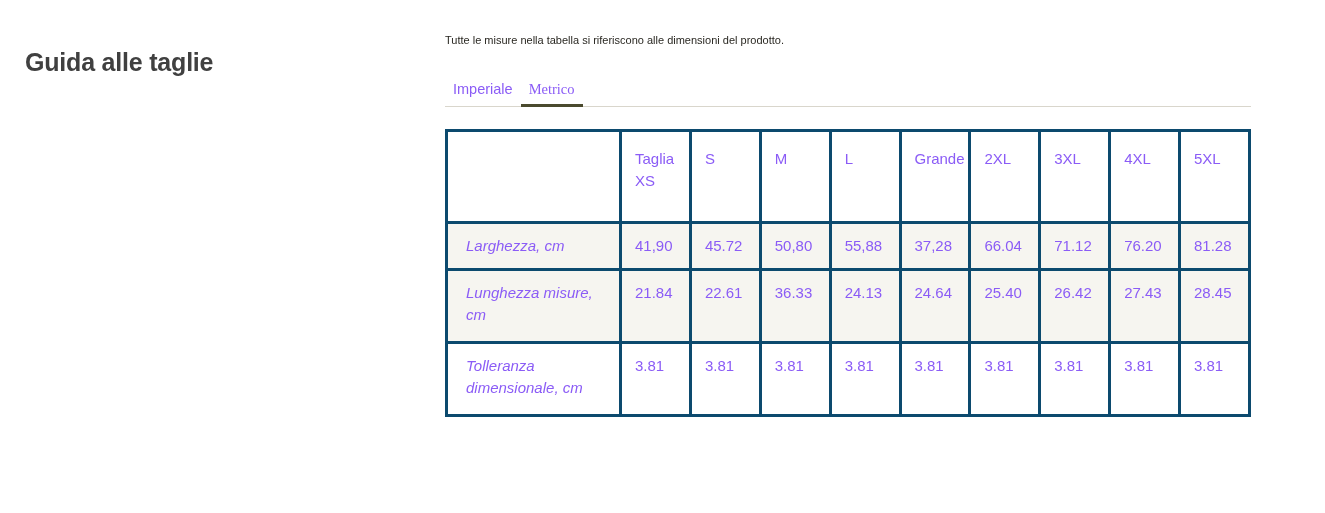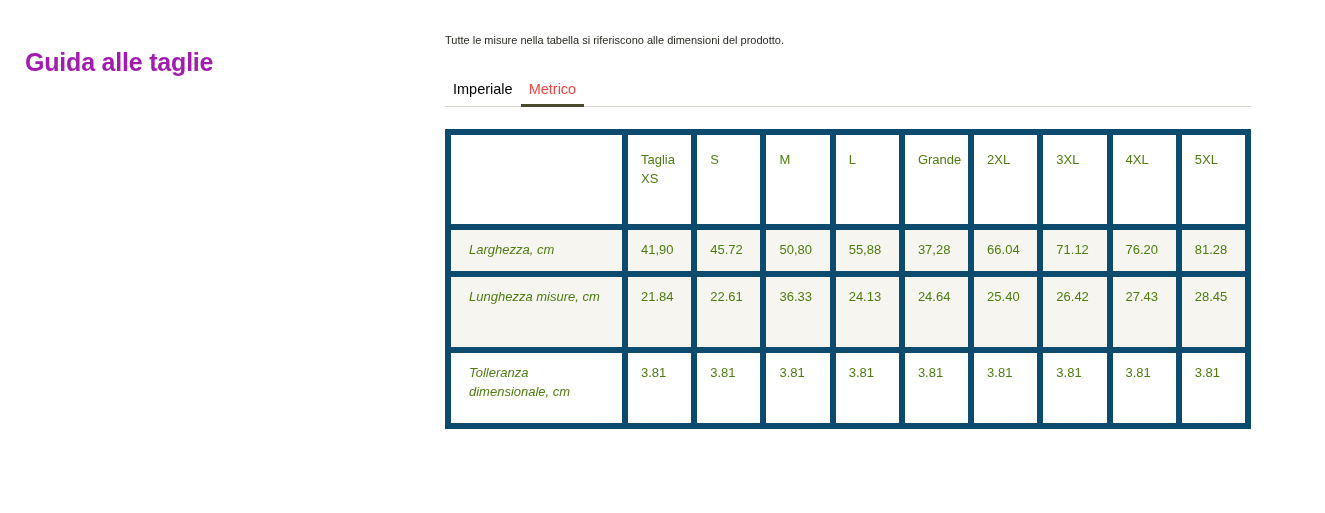--- a/index.html
+++ b/index.html
@@ -20,21 +20,21 @@
     height: 513px;
     box-sizing: border-box;
   }
   .page-title {
     position: absolute;
     left: 25px;
     top: 31px;
     font-size: 25px;
     font-weight: bold;
     letter-spacing: -0.2px;
-    color: #a21caf;
+    color: #404040;
   }
   .content {
     position: absolute;
     left: 445px;
     top: 33px;
     width: 806px;
   }
   .intro {
     font-size: 11px;
     color: #2a2822;
@@ -43,48 +43,49 @@
   }
   .tabs {
     margin-top: 27px;
     display: flex;
     align-items: flex-end;
     border-bottom: 1px solid #d9d6cc;
     height: 32px;
   }
   .tab {
     font-size: 14.5px;
-    color: #000000;
+    color: #8b5cf6;
     padding: 0 8px 8px 8px;
     cursor: pointer;
     border-bottom: 3px solid transparent;
     margin-bottom: -1px;
     background: none;
     border-left: none;
     border-right: none;
     border-top: none;
     font-family: "Liberation Sans", sans-serif;
     line-height: 1;
   }
   .tab.active {
-    color: #ef4444;
+    color: #8b5cf6;
     border-bottom: 3px solid #4a4a2e;
+    font-family: Liberation Serif, serif;
   }
   table.size-table {
     margin-top: 22px;
     border-collapse: collapse;
     width: 806px;
     table-layout: fixed;
   }
   table.size-table th,
   table.size-table td {
-    border: 6px solid #0c4a6e;
+    border: 3px solid #0c4a6e;
     font-weight: normal;
-    font-size: 13px;
-    color: #4d7c0f;
+    font-size: 15px;
+    color: #8b5cf6;
     text-align: left;
     padding: 11px 13px;
     vertical-align: top;
     line-height: 1.45;
   }
   table.size-table thead th {
     height: 62px;
     vertical-align: top;
     padding-top: 16px;
   }

